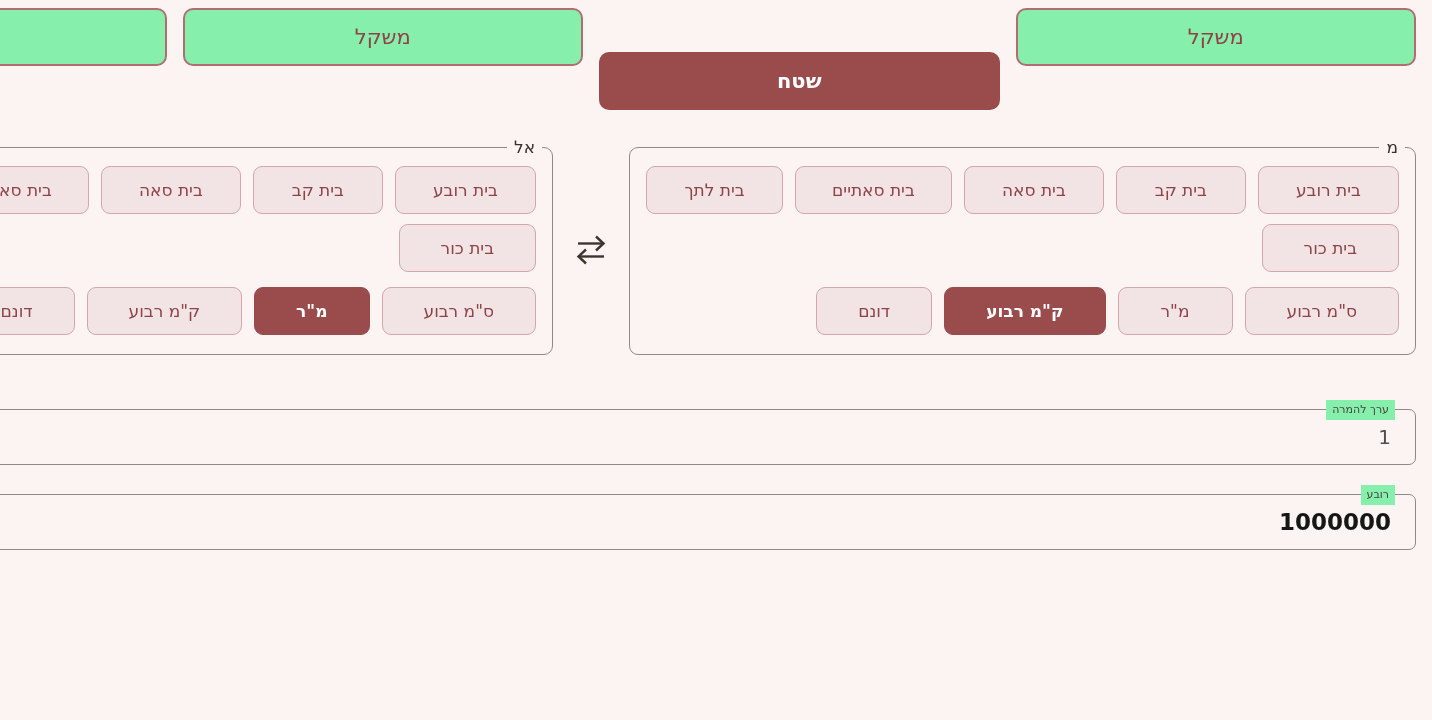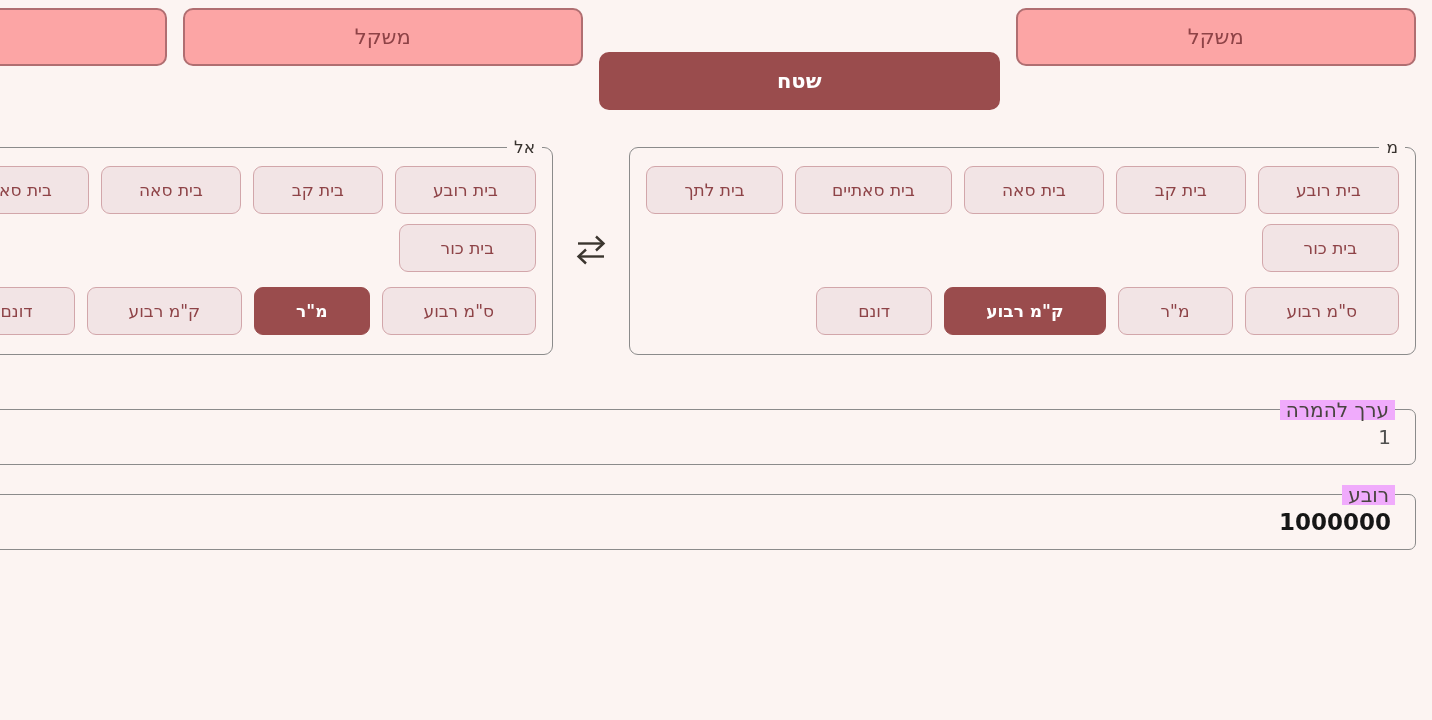--- a/index.html
+++ b/index.html
@@ -9,21 +9,21 @@
     font-family: "DejaVu Sans", "Liberation Sans", sans-serif;
     position: relative;
   }
   #app { position: absolute; inset: 0; overflow: hidden; }
   .content { position: absolute; top: 8px; right: 16px; width: 1650px; direction: rtl; }
 
   
   .tabs { display: flex; gap: 16px; }
   .tab {
     flex: 1; height: 58px; box-sizing: border-box;
-    background: #fca5a5; border: 2px solid #b06e71; border-radius: 10px;
+    background: #86efac; border: 2px solid #b06e71; border-radius: 10px;
     color: #8e4347; font-size: 21px; font-family: inherit;
     display: flex; align-items: center; justify-content: center;
     cursor: pointer; padding: 0;
   }
   .tab.selected { background: #9a4c4d; border-color: #9a4c4d; color: #ffffff; font-weight: bold; margin-top: 44px; }
 
   
   .converter { display: flex; margin-top: 37px; align-items: stretch; }
   .group {
     box-sizing: border-box; width: 787px; height: 208px;
@@ -52,22 +52,22 @@
   
   .field {
     position: relative; box-sizing: border-box;
     width: 100%; height: 56px;
     border: 1px solid #8b8b8b; border-radius: 7px;
   }
   .field-convert { margin-top: 54px; }
   .field-result  { margin-top: 29px; }
   .field-label {
     position: absolute; top: -10px; right: 20px;
-    background: #f0abfc; padding: 0 6px;
-    font-size: 20px; color: #494440; line-height: 20px;
+    background: #86efac; padding: 0 6px;
+    font-size: 11px; color: #494440; line-height: 20px;
   }
   .field-input {
     position: absolute; inset: 0; width: 100%; height: 100%;
     background: transparent; border: none; outline: none;
     box-sizing: border-box; padding: 0 24px;
     text-align: right; font-family: inherit;
   }
   .convert-input { font-size: 20px; color: #4f4f4f; }
   .result-input  { font-size: 23px; color: #161616; font-weight: bold; }
 </style>

